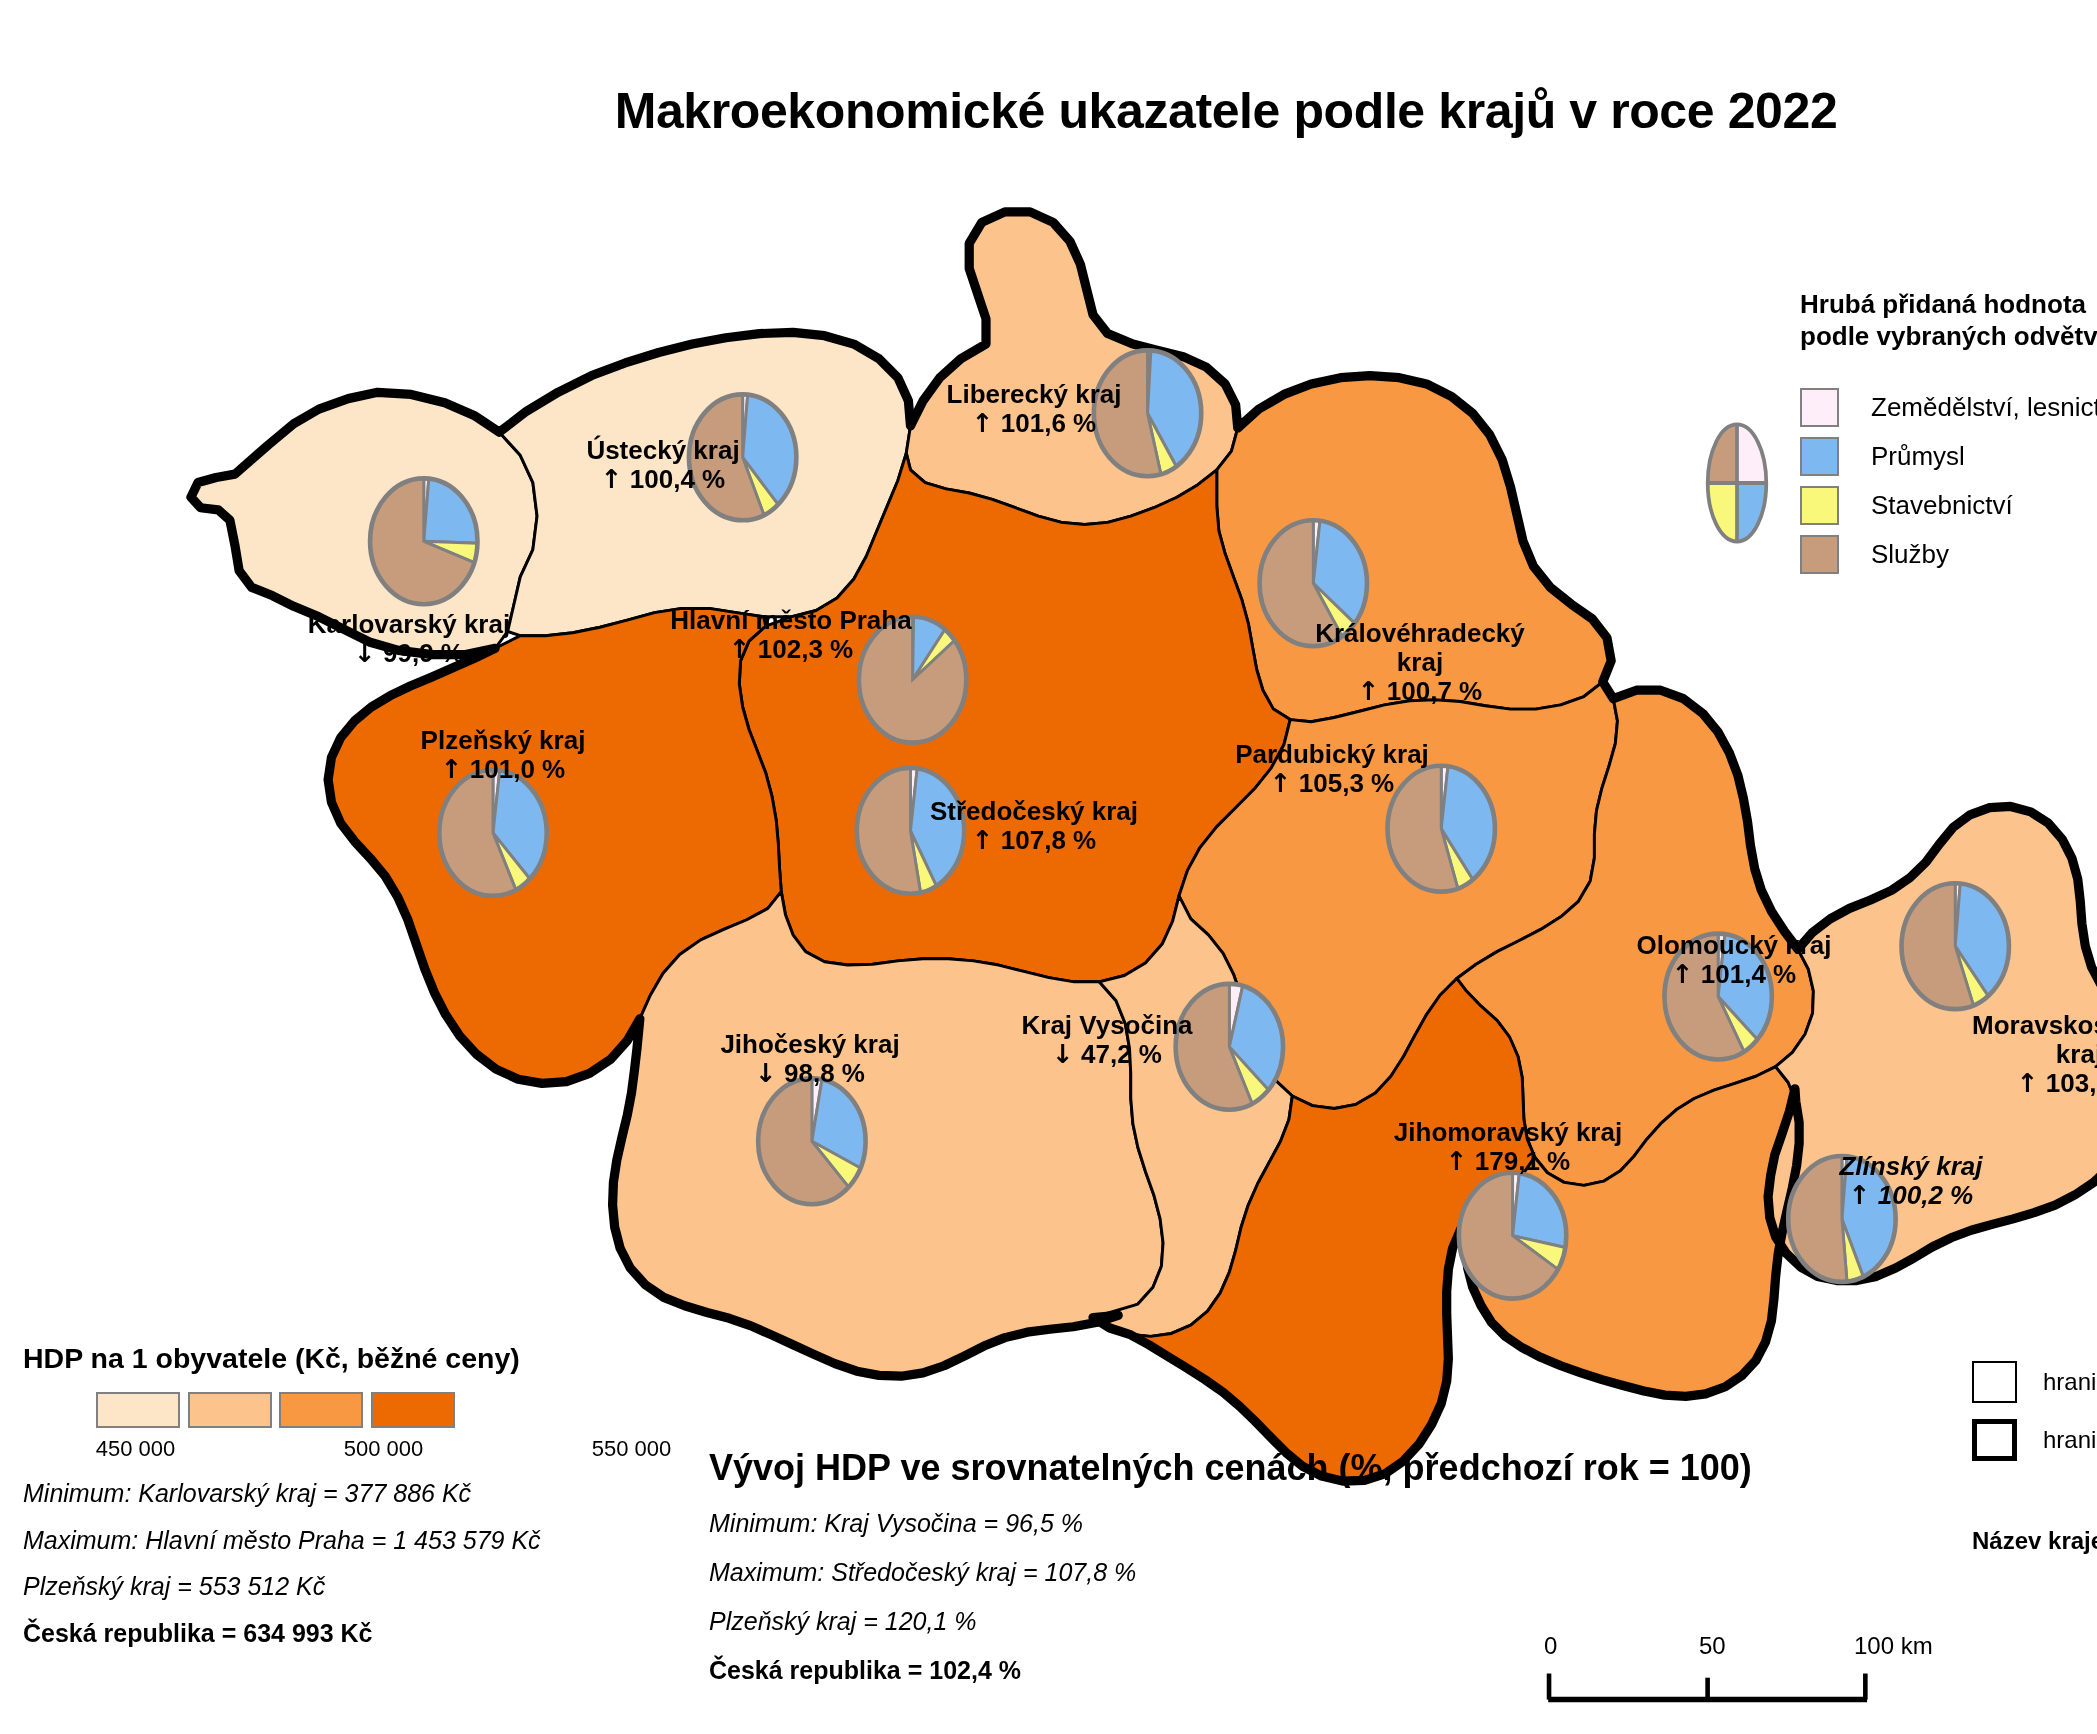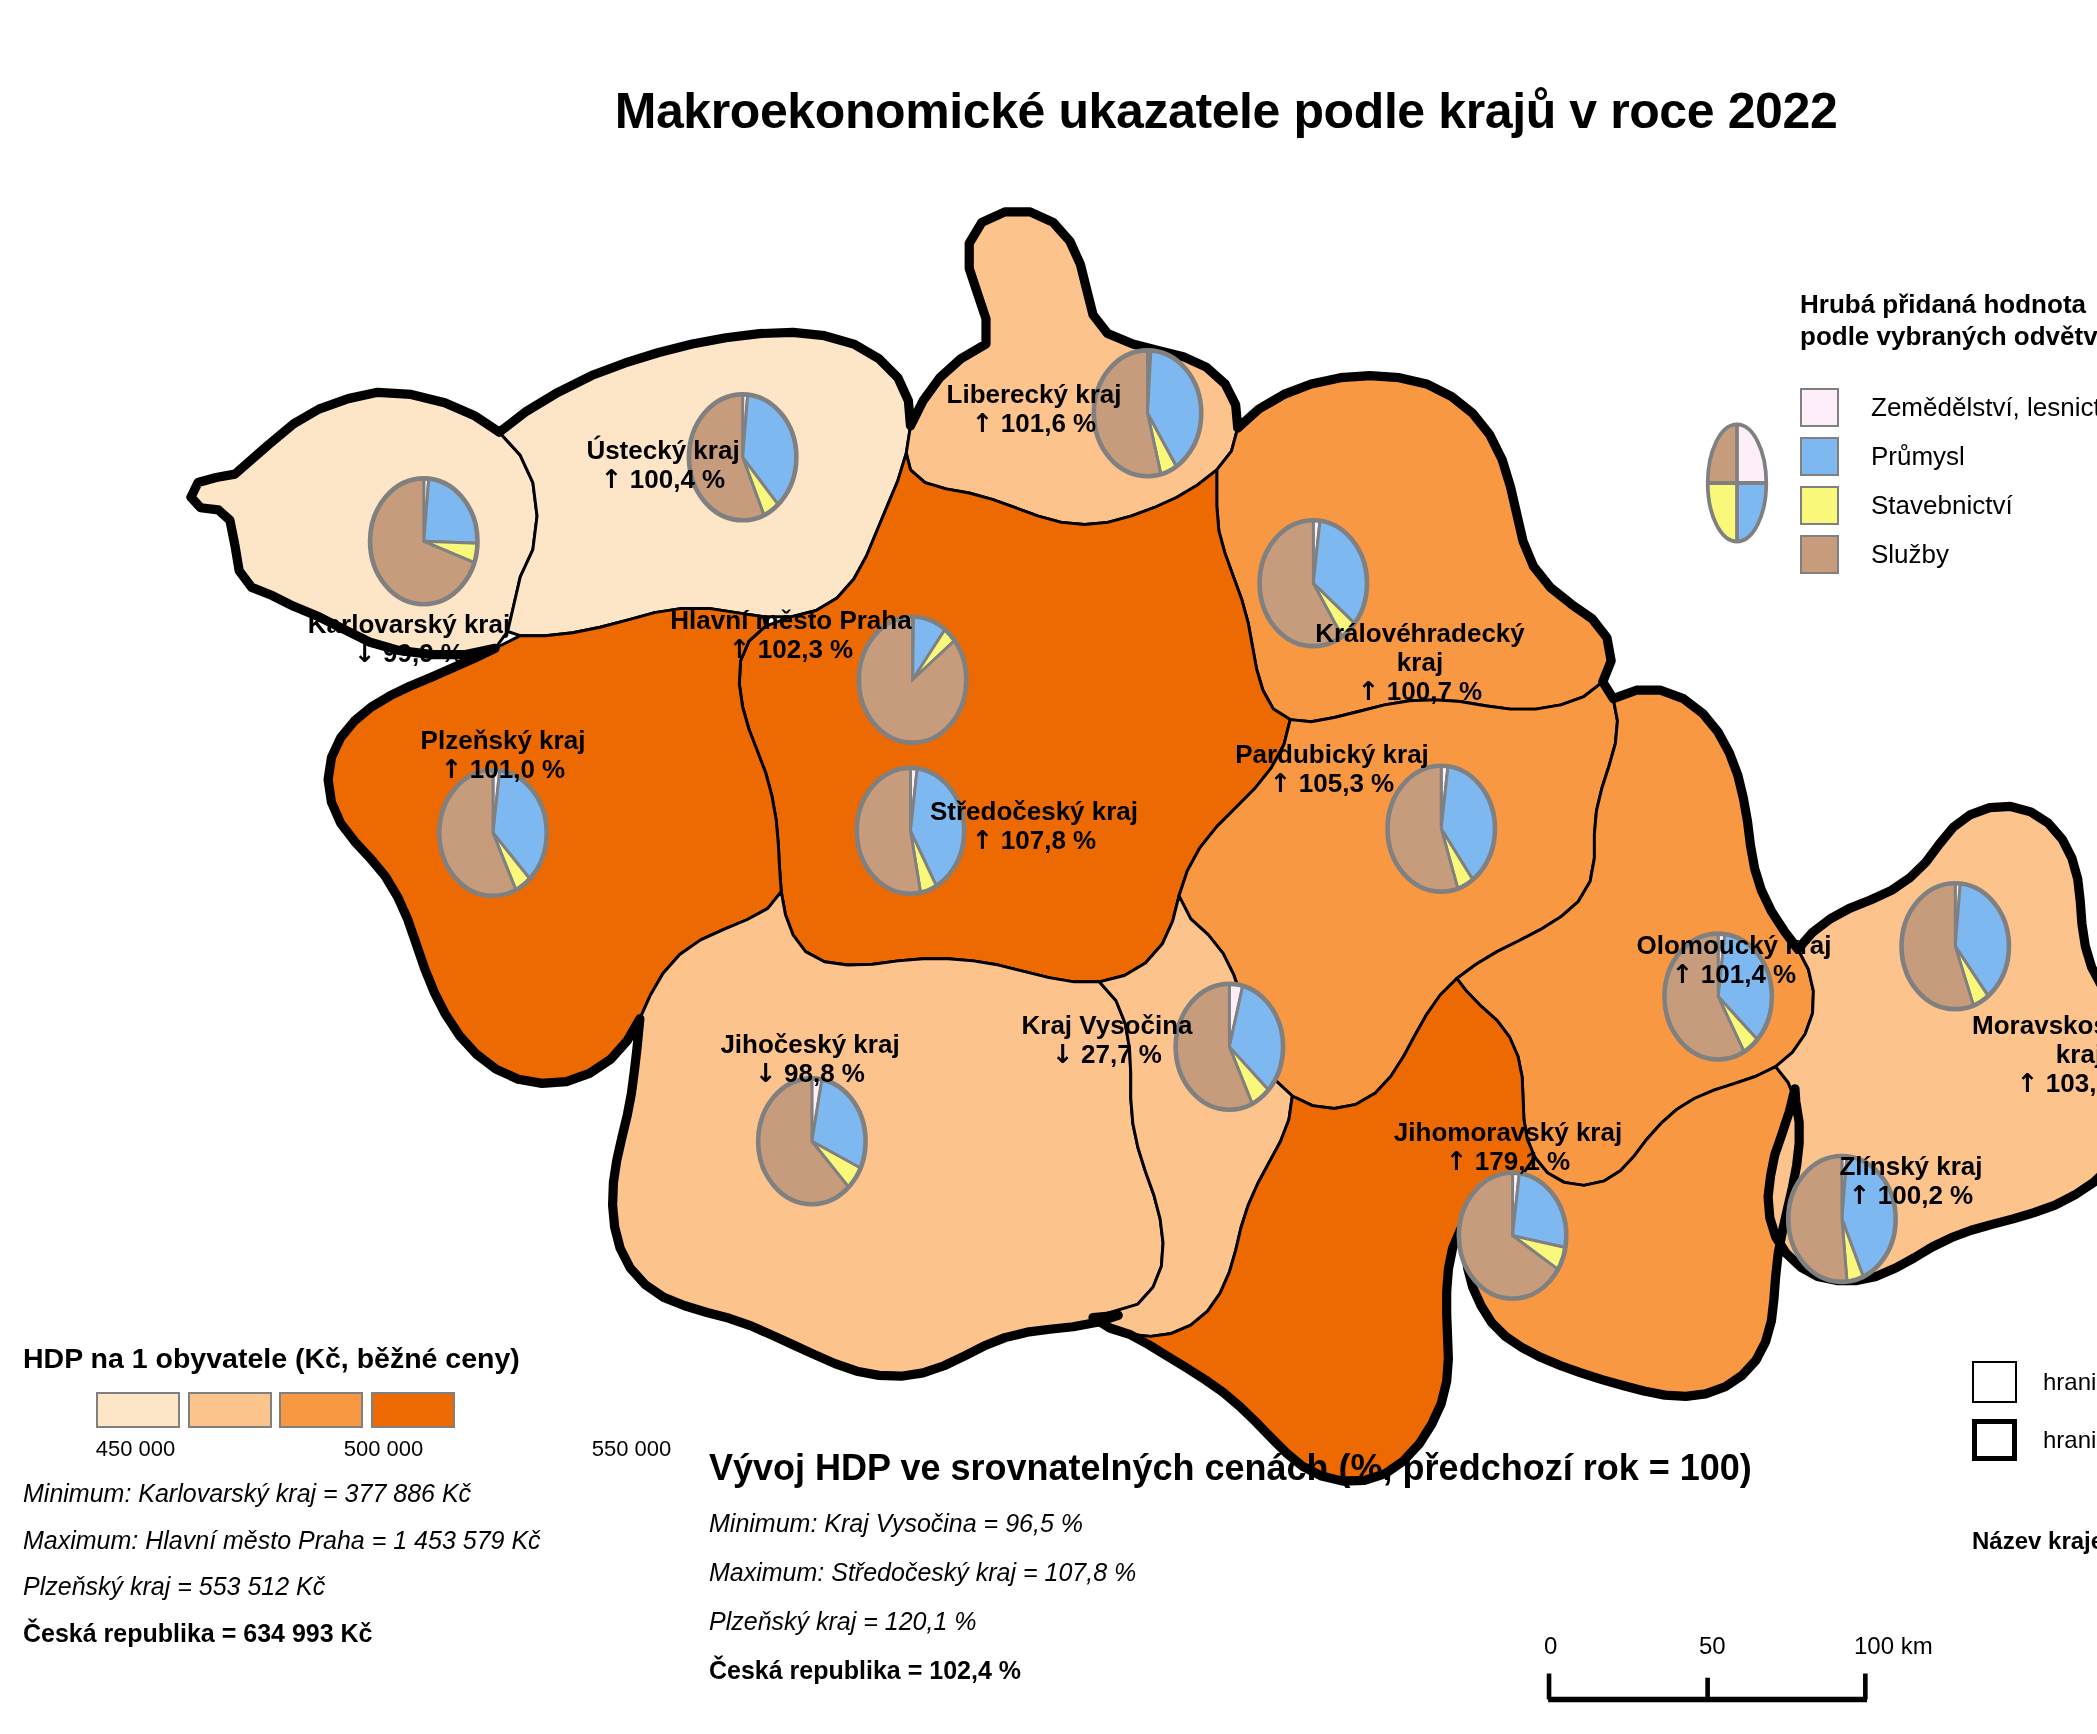--- a/index.html
+++ b/index.html
@@ -220,31 +220,31 @@
     <div class="region-label" style="left: 1332px; top: 740px; transform: translate(-50%, 0px);">
       <span class="rl-name">Pardubický kraj</span>
       <span class="rl-val"><span class="rl-arrow">↑</span><span> 105,3 %</span></span>
     </div>
     <div class="region-label" style="left: 810px; top: 1030px; transform: translate(-50%, 0px);">
       <span class="rl-name">Jihočeský kraj</span>
       <span class="rl-val"><span class="rl-arrow">↓</span><span> 98,8 %</span></span>
     </div>
     <div class="region-label" style="left: 1107px; top: 1011px; transform: translate(-50%, 0px);">
       <span class="rl-name">Kraj Vysočina</span>
-      <span class="rl-val"><span class="rl-arrow">↓</span><span> 27,7 %</span></span>
+      <span class="rl-val"><span class="rl-arrow">↓</span><span> 47,2 %</span></span>
     </div>
     <div class="region-label" style="left: 1734px; top: 931px; transform: translate(-50%, 0px);">
       <span class="rl-name">Olomoucký kraj</span>
       <span class="rl-val"><span class="rl-arrow">↑</span><span> 101,4 %</span></span>
     </div>
     <div class="region-label" style="left: 1508px; top: 1118px; transform: translate(-50%, 0px);">
       <span class="rl-name">Jihomoravský kraj</span>
       <span class="rl-val"><span class="rl-arrow">↑</span><span> 179,1 %</span></span>
     </div>
-    <div class="region-label" style="left: 1911px; top: 1152px; transform: translate(-50%, 0px);">
+    <div class="region-label" style="left: 1911px; top: 1152px; transform: translate(-50%, 0px); font-style: italic;">
       <span class="rl-name">Zlínský kraj</span>
       <span class="rl-val"><span class="rl-arrow">↑</span><span> 100,2 %</span></span>
     </div>
     <div class="region-label" style="left: 2079px; top: 1011px; transform: translate(-50%, 0px);">
       <span class="rl-name">Moravskoslezský</span>
       <span class="rl-name">kraj</span>
       <span class="rl-val"><span class="rl-arrow">↑</span><span> 103,5 %</span></span>
     </div>
   </div>
 

